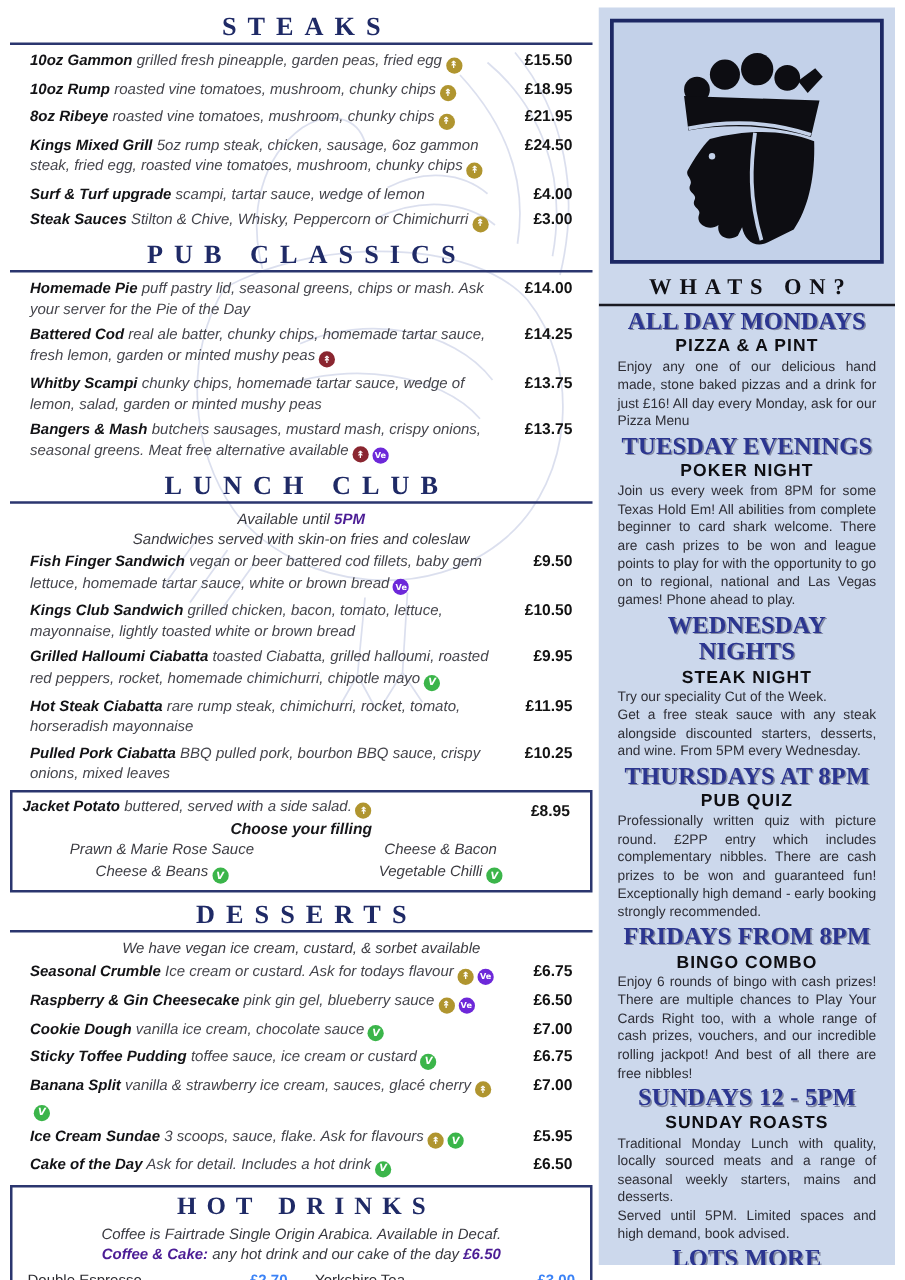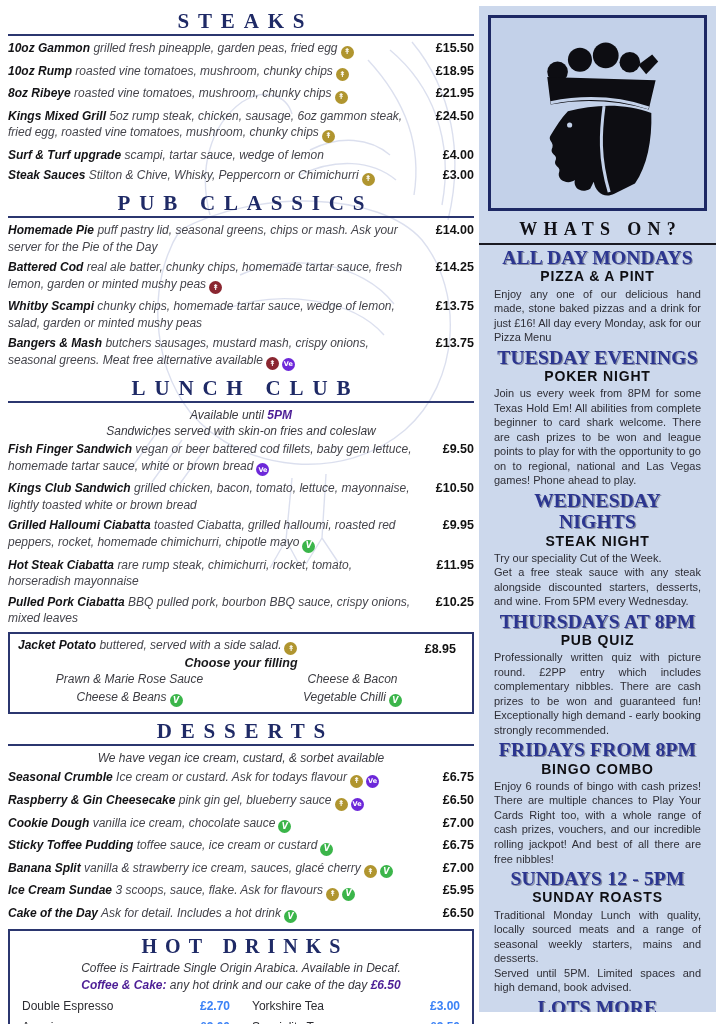--- a/index.html
+++ b/index.html
@@ -11,21 +11,21 @@
   }
   
   .left{position:absolute;left:8px;top:4px;width:466px;z-index:2;}
   .wm{position:absolute;left:60px;top:30px;z-index:1;opacity:.5;}
   .shead{
     font-family:"Liberation Serif","DejaVu Serif",serif;
     font-size:21px;font-weight:bold;color:#1f2a66;text-align:center;
     letter-spacing:.42em;padding-left:.42em;line-height:1.2;
     border-bottom:2px solid #2b366f;margin:5px 0 4px;
   }
-  .mi{position:relative;padding-right:58px;margin:2px 0 4px;
+  .mi{position:relative;padding-right:58px;margin:2px 16px 4px;
       font-style:italic;font-size:12px;line-height:1.38;color:#45454c;}
   .mi .nm{font-weight:bold;color:#131316;}
   .pr{position:absolute;right:0;top:0;font-style:normal;font-weight:bold;
       color:#121212;font-size:12.5px;}
   .note{text-align:center;font-style:italic;font-size:12px;color:#3a3a40;line-height:1.35;}
   .note b{color:#4c1d95;}
   .dot{display:inline-flex;align-items:center;justify-content:center;
        width:13px;height:13px;border-radius:50%;color:#fff;margin-left:3px;
        vertical-align:-2px;font-style:normal;font-weight:bold;font-size:8px;
        font-family:"DejaVu Sans",sans-serif;line-height:1;}

